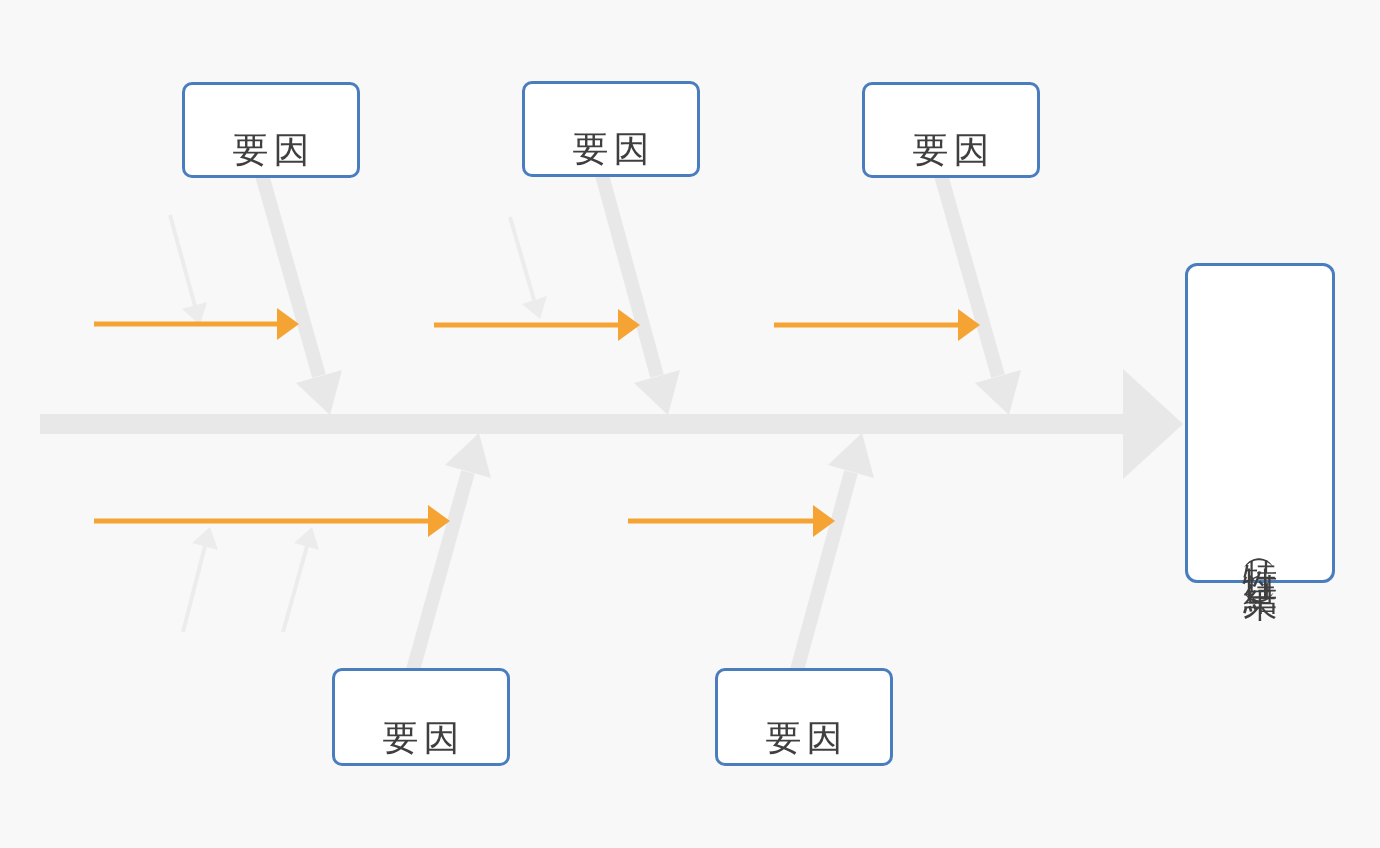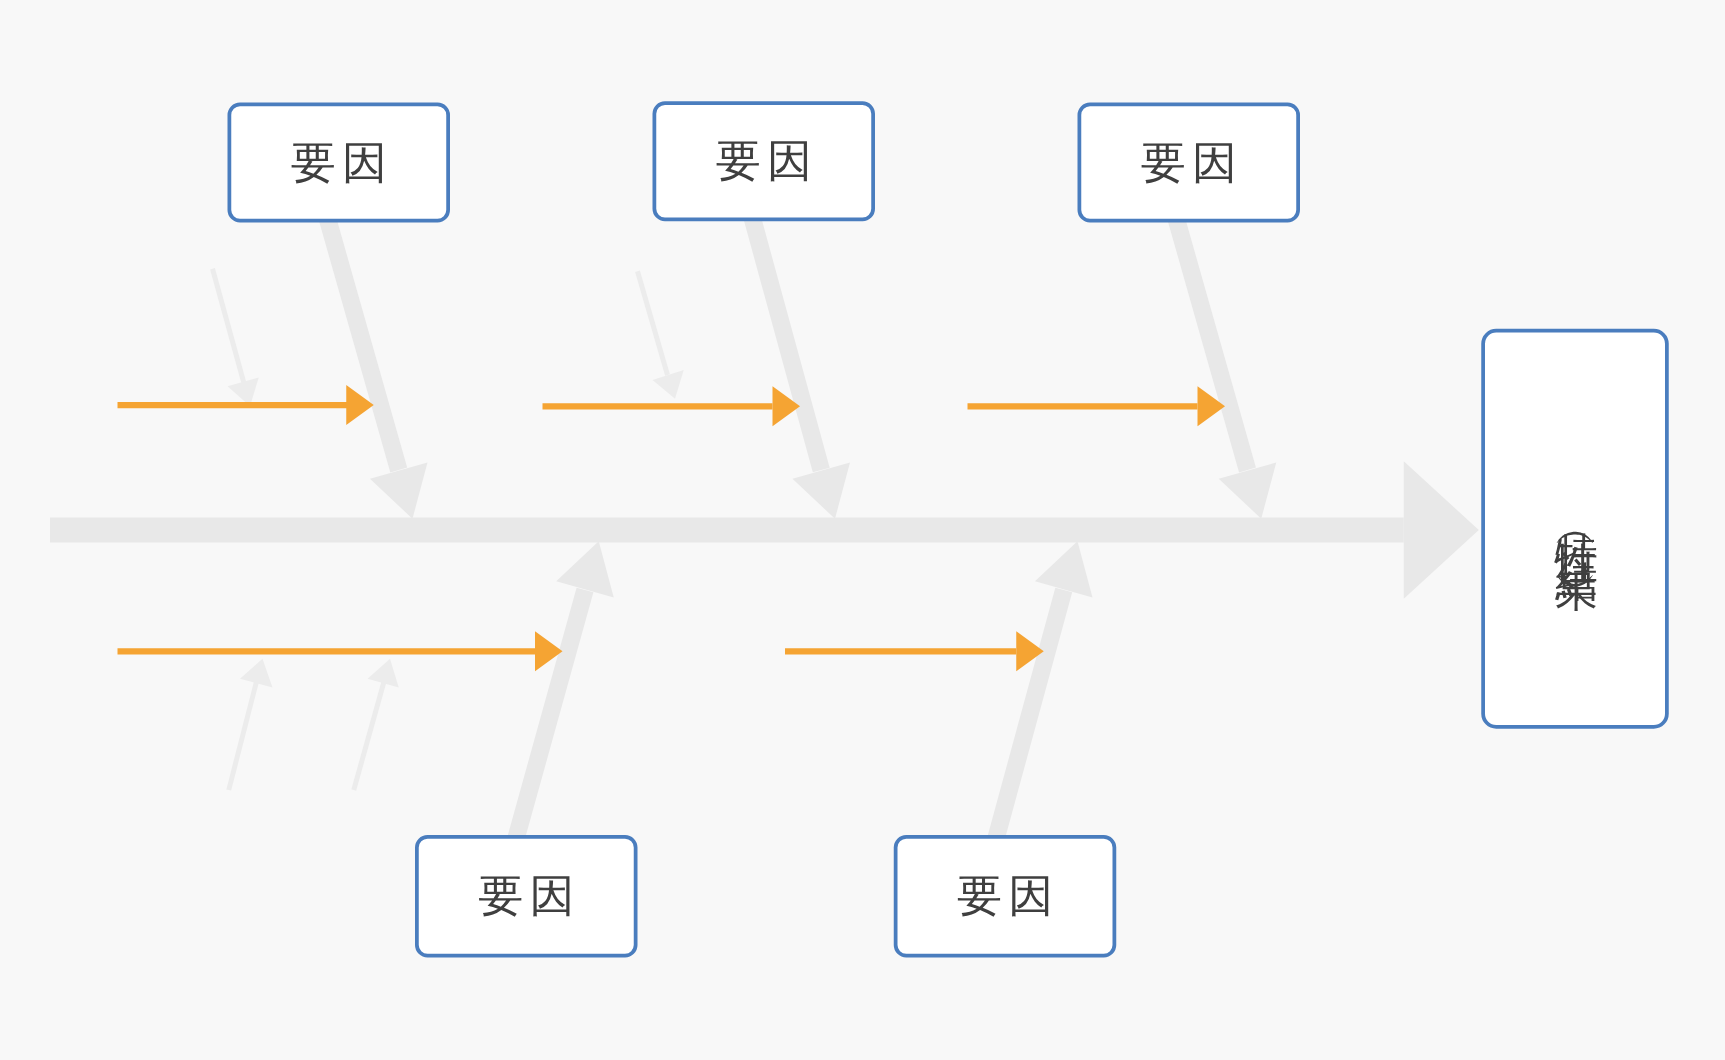--- a/index.html
+++ b/index.html
@@ -33,21 +33,21 @@
   .sub-line    { stroke: var(--sub-arrow, #ececec); stroke-width: 4; fill: none; }
   .sub-head    { fill: var(--sub-arrow, #ececec); }
   
   .node-box {
     position: absolute;
     box-sizing: border-box;
     background: var(--box-bg, #ffffff);
     border: 3px solid var(--box-border, #4a7dbe);
     border-radius: 10px;
     display: flex;
-    align-items: center;
+    align-items: flex-end;
     justify-content: center;
     color: var(--box-text, #3f3f3f);
   }
   .factor-box {
     width: 178px;
     height: 96px;
     font-size: 36px;
     font-weight: 500;
     letter-spacing: 5px;
     padding-left: 5px;

